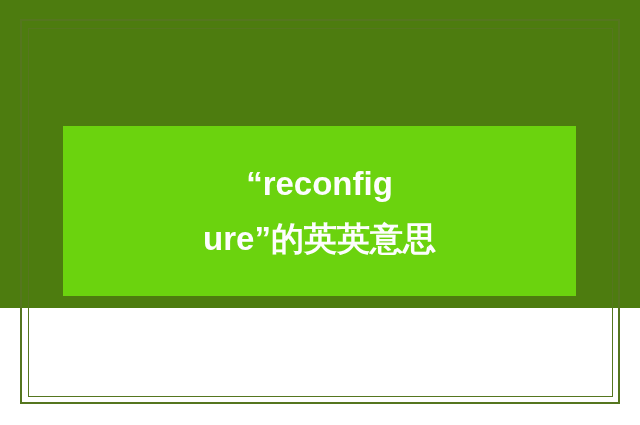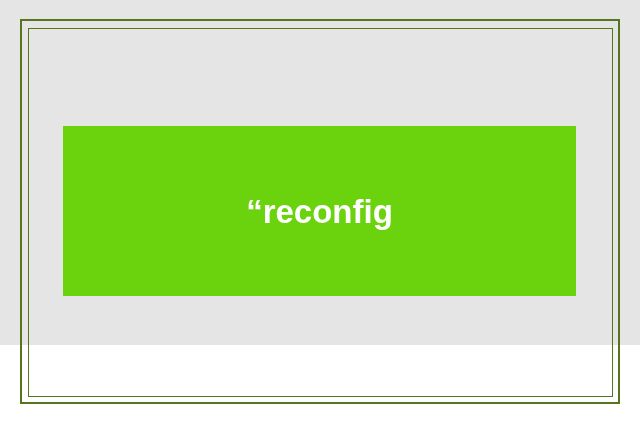--- a/index.html
+++ b/index.html
@@ -10,22 +10,22 @@
   body {
     width: 640px;
     height: 425px;
     overflow: hidden;
     font-family: "Liberation Sans", "DejaVu Sans", sans-serif;
   }
 
   #canvas {
     position: relative;
     width: 640px;
-    height: 345px;
-    background: #e5e5e5;
+    height: 308px;
+    background: #4d7c0f;
     box-sizing: border-box;
   }
 
   
   .frame-outer {
     position: absolute;
     left: 20px;
     top: 19px;
     width: 600px;
     height: 385px;
@@ -85,16 +85,17 @@
 <body>
 
 <div id="canvas">
 
   <div class="frame-outer"></div>
   <div class="frame-inner"></div>
 
   <div class="text-plate">
     <div class="headline">
       <span class="headline-line">“reconfig</span>
+      <span class="headline-line">ure”的英英意思</span>
     </div>
   </div>
 
 </div>
 
 </body></html>

